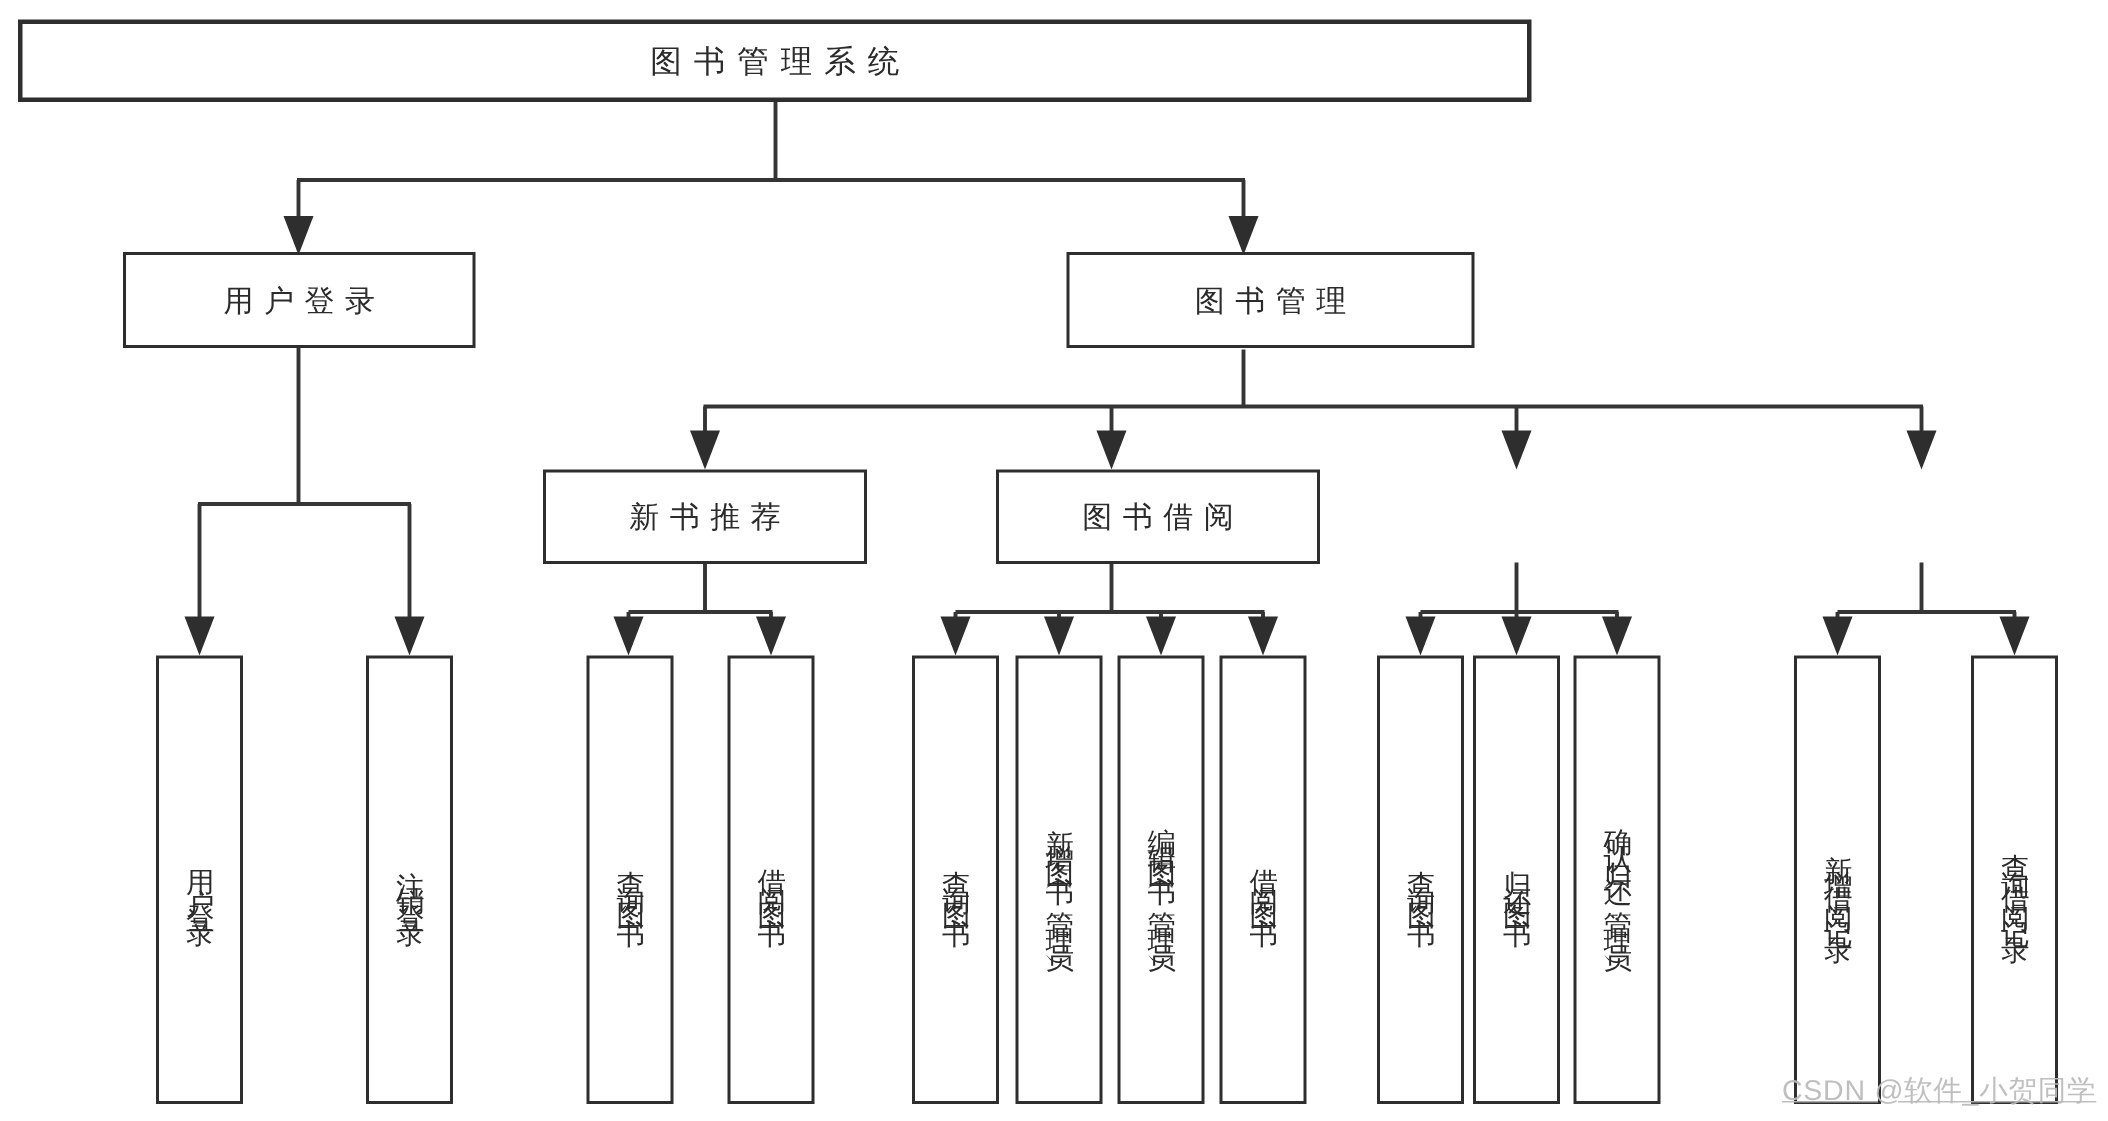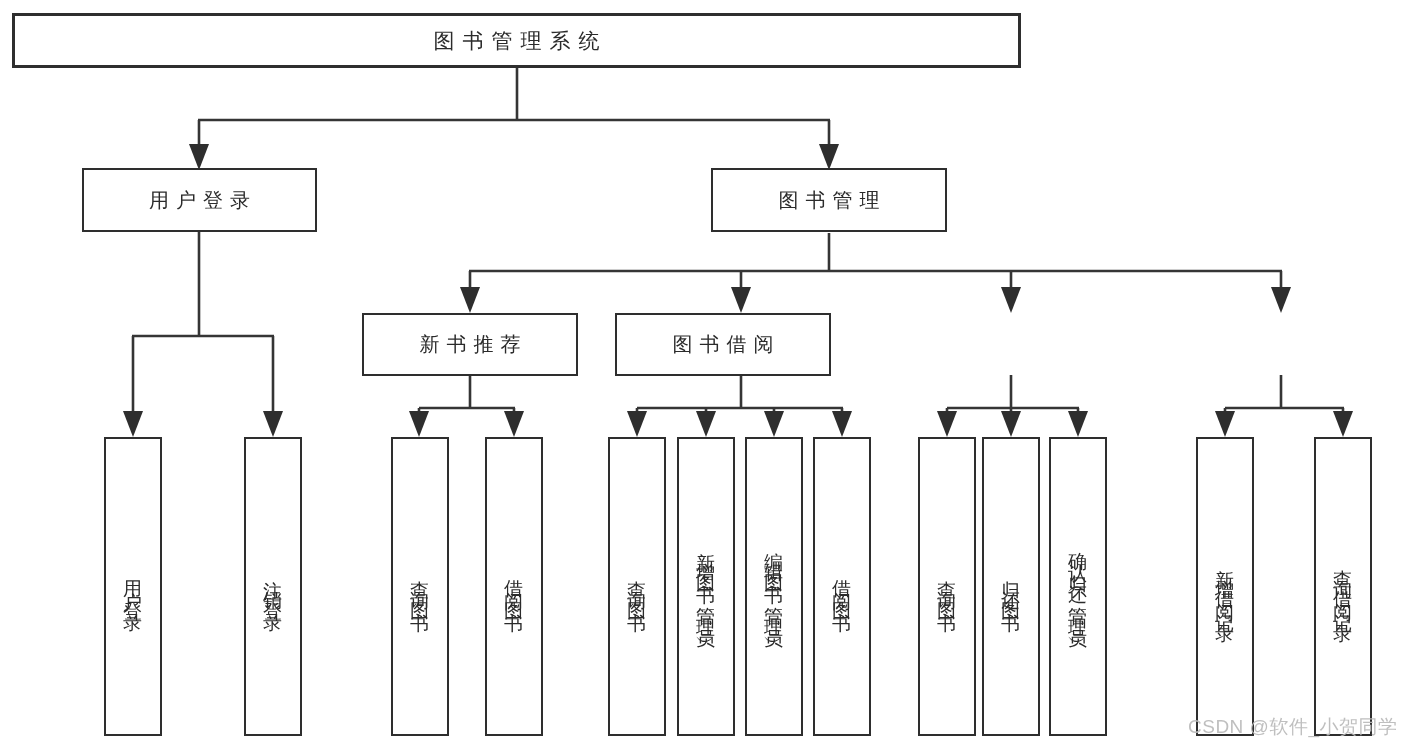--- a/index.html
+++ b/index.html
@@ -23,21 +23,21 @@
   .vlabel{
     writing-mode:vertical-rl;text-orientation:mixed;
     font-size:19px;letter-spacing:11px;line-height:1;
     white-space:nowrap;color:#2b2b2b;
   }
   .lv2{top:168px;height:64px;}
   .lv3{top:313px;height:63px;width:216px;}
   .watermark{
     position:absolute;left:1188px;top:714px;z-index:5;
     font-size:19px;color:rgba(186,186,186,0.92);
-    letter-spacing:0.5px;white-space:nowrap;
+    letter-spacing:0.5px;white-space:nowrap;text-decoration:underline;
   }
 </style>
 </head>
 <body>
 
 <div class="stage">
 
   <svg class="wires" viewBox="0 0 1405 747" xmlns="http://www.w3.org/2000/svg">
 
     <line x1="517" y1="68" x2="517" y2="121"></line>
@@ -100,28 +100,28 @@
     <polygon points="1333,411 1353,411 1343,437"></polygon>
   </svg>
 
   <div class="node root" style="left:12px;top:13px;width:1009px;height:55px">
     <span class="hlabel">图书管理系统</span>
   </div>
 
   <div class="node lv2" style="left:82px;width:235px">
     <span class="hlabel">用户登录</span>
   </div>
-  <div class="node lv2" style="left:711px;width:236px">
+  <div class="node lv2" style="left:711px;width:272px">
     <span class="hlabel">图书管理</span>
   </div>
 
   <div class="node lv3" style="left:362px">
     <span class="hlabel">新书推荐</span>
   </div>
-  <div class="node lv3" style="left:615px">
+  <div class="node lv3" style="left:664px">
     <span class="hlabel">图书借阅</span>
   </div>
 
   <div class="node leaf" style="left:104px">
     <span class="vlabel">用户登录</span>
   </div>
   <div class="node leaf" style="left:244px">
     <span class="vlabel">注销登录</span>
   </div>
 

